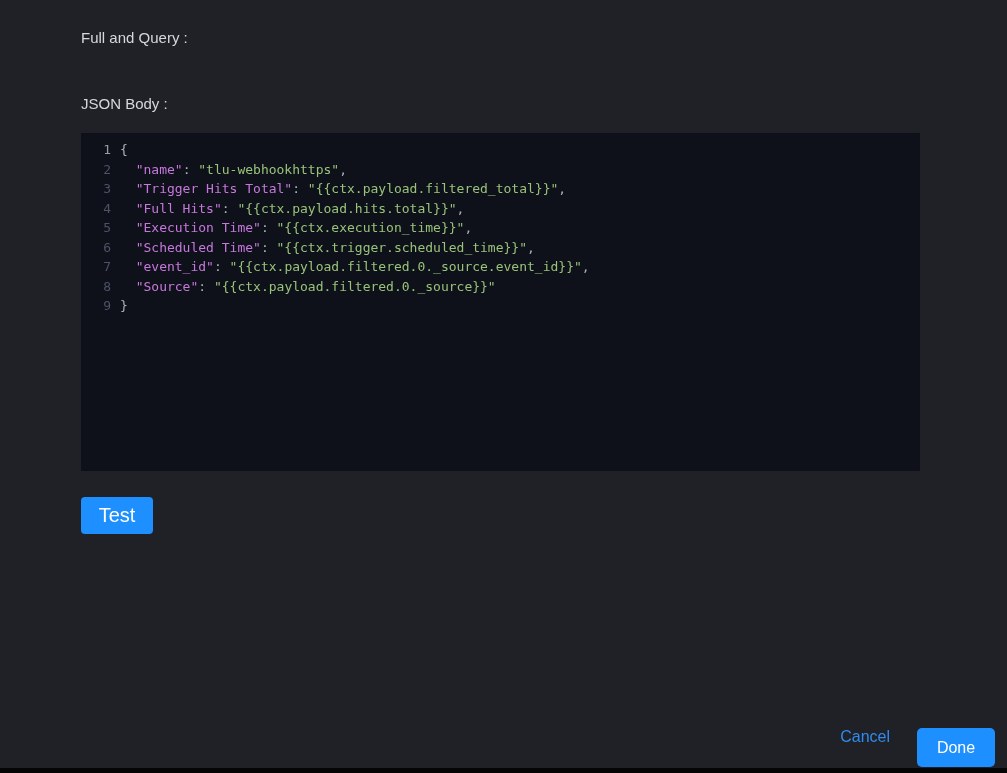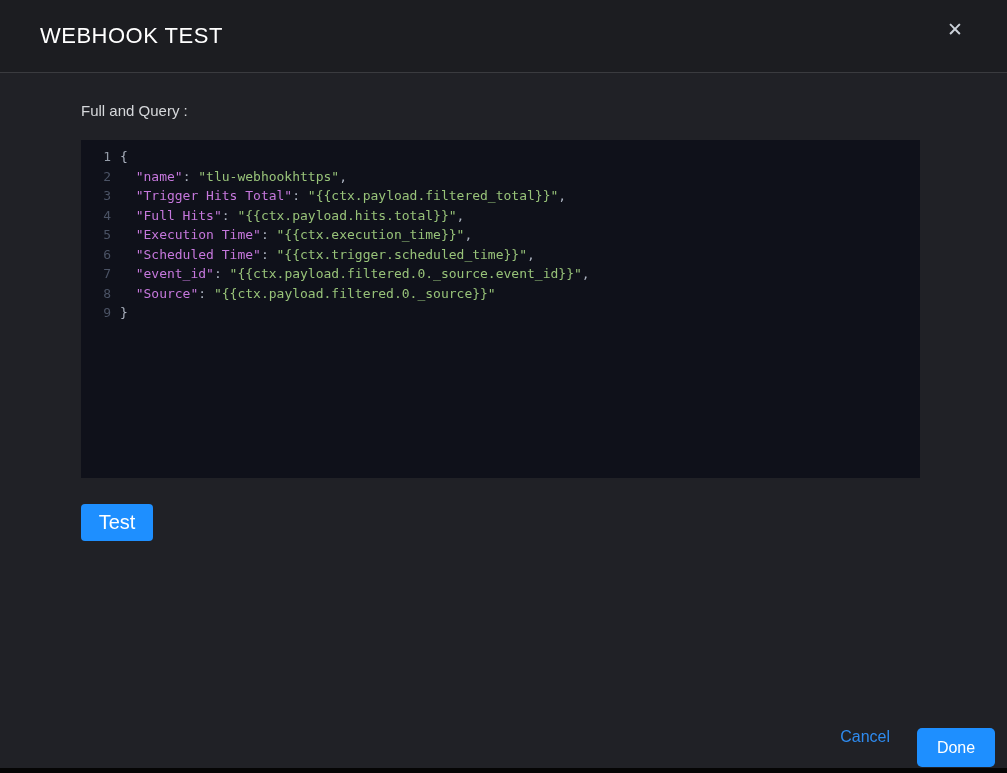--- a/index.html
+++ b/index.html
@@ -140,28 +140,25 @@
   .page-behind {
     height: 5px;
     background: #050505;
   }
 </style>
 </head>
 <body>
 
 <div class="modal">
 
-  <div class="modal-header">
-    <div class="modal-title">WEBHOOK TEST</div>
-    <button class="close-btn">✕</button>
-  </div>
 
   <div class="modal-body">
     <label class="field-label">Full and Query :</label>
 
+    <label class="field-label json-label">JSON Body :</label>
 
     <div class="editor">
       <div class="lines">
           <div class="line"><span class="ln active">1</span><span class="code"><span class="tok-punct">{</span></span></div>
           <div class="line"><span class="ln">2</span><span class="code"><span class="tok-punct">  </span><span class="tok-key">"name"</span><span class="tok-punct">: </span><span class="tok-str">"tlu-webhookhttps"</span><span class="tok-punct">,</span></span></div>
           <div class="line"><span class="ln">3</span><span class="code"><span class="tok-punct">  </span><span class="tok-key">"Trigger Hits Total"</span><span class="tok-punct">: </span><span class="tok-str">"{{ctx.payload.filtered_total}}"</span><span class="tok-punct">,</span></span></div>
           <div class="line"><span class="ln">4</span><span class="code"><span class="tok-punct">  </span><span class="tok-key">"Full Hits"</span><span class="tok-punct">: </span><span class="tok-str">"{{ctx.payload.hits.total}}"</span><span class="tok-punct">,</span></span></div>
           <div class="line"><span class="ln">5</span><span class="code"><span class="tok-punct">  </span><span class="tok-key">"Execution Time"</span><span class="tok-punct">: </span><span class="tok-str">"{{ctx.execution_time}}"</span><span class="tok-punct">,</span></span></div>
           <div class="line"><span class="ln">6</span><span class="code"><span class="tok-punct">  </span><span class="tok-key">"Scheduled Time"</span><span class="tok-punct">: </span><span class="tok-str">"{{ctx.trigger.scheduled_time}}"</span><span class="tok-punct">,</span></span></div>
           <div class="line"><span class="ln">7</span><span class="code"><span class="tok-punct">  </span><span class="tok-key">"event_id"</span><span class="tok-punct">: </span><span class="tok-str">"{{ctx.payload.filtered.0._source.event_id}}"</span><span class="tok-punct">,</span></span></div>

